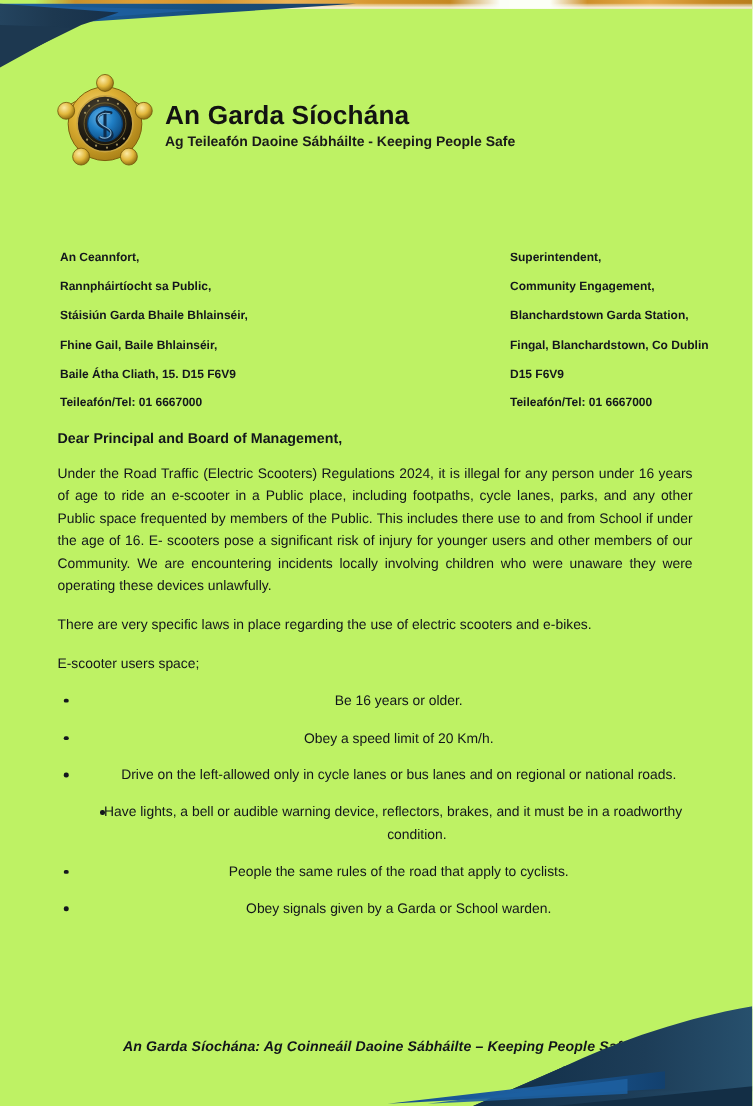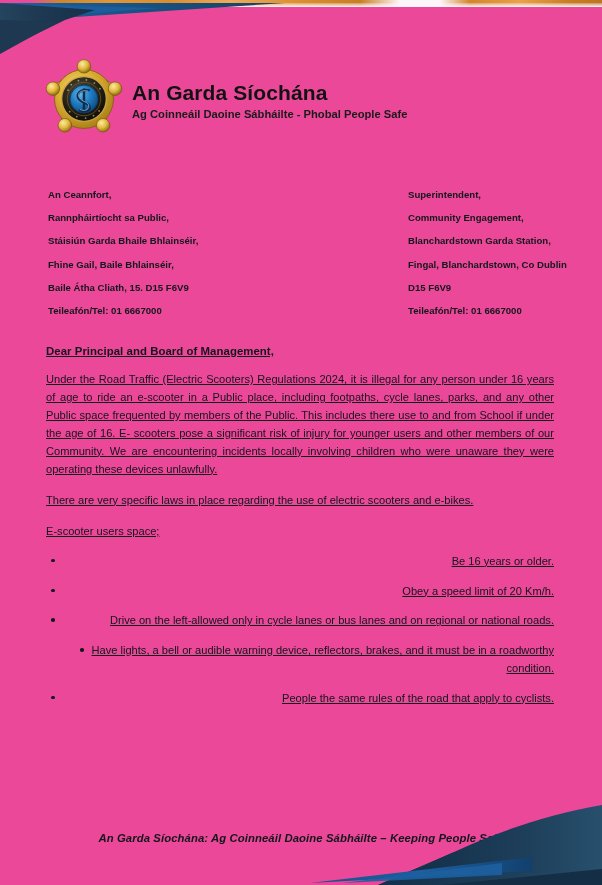--- a/index.html
+++ b/index.html
@@ -7,21 +7,21 @@
     padding: 0;
     background: #ffffff;
   }
   body {
     font-family: "Liberation Sans", sans-serif;
   }
   .page {
     position: relative;
     width: 602px;
     height: 885px;
-    background: #ec4899;
+    background: #bef264;
     overflow: hidden;
   }
 
   
   .scan-top-texture {
     position: absolute;
     top: 0; left: 0;
     width: 602px;
     height: 7px;
     background:
@@ -102,42 +102,41 @@
 
   
   .addresses {
     position: absolute;
     top: 190px;
     left: 48px;
     right: 20px;
   }
   .addr {
     position: absolute;
-    top: 0;
+    top: 12px;
     font-size: 9.6px;
     font-weight: bold;
     color: #13161c;
   }
   .addr-left  { left: 0; }
   .addr-right { left: 360px; }
   .addr div {
     line-height: 1.0;
     margin-bottom: 13.6px;
     white-space: nowrap;
   }
 
   
   .body-copy {
     position: absolute;
     top: 345px;
     left: 46px;
     width: 508px;
     color: #12151b;
     font-size: 11.1px;
-    text-decoration: underline;
   }
   .salutation {
     font-weight: bold;
     font-size: 11.4px;
     margin-bottom: 14px;
     letter-spacing: .05px;
   }
   .para {
     margin-bottom: 13px;
     line-height: 1.62;
@@ -151,21 +150,21 @@
   ul.rules {
     list-style: none;
     margin: 0 0 10px 0;
     padding: 0;
   }
   ul.rules li {
     position: relative;
     padding-left: 38px;
     margin-bottom: 12px;
     line-height: 1.6;
-    text-align: right;
+    text-align: center;
   }
   ul.rules li .dot {
     position: absolute;
     left: 5px;
     top: 6px;
     width: 3.6px;
     height: 3.6px;
     border-radius: 50%;
     background: #14171d;
   }
@@ -283,21 +282,21 @@
           <path d="M6,-11 C-4,-13 -10,-7 -7,-1 C-4,5 6,4 7,10 C8,15 1,17 -5,14"></path>
           <path d="M0,-12 L0,14"></path>
         </g>
         <g fill="none" stroke="#9fd2f2" stroke-width="1.1" stroke-linecap="round" opacity=".8">
           <path d="M5,-10 C-4,-12 -9,-7 -6,-2 C-3,4 6,3 6,9 C6,14 0,16 -5,13"></path>
         </g>
       </g>
     </svg>
     <div class="brand-text">
       <div class="brand-title">An Garda Síochána</div>
-      <div class="brand-sub">Ag Coinneáil Daoine Sábháilte - Phobal People Safe</div>
+      <div class="brand-sub">Ag Teileafón Daoine Sábháilte - Keeping People Safe</div>
     </div>
   </div>
 
   <div class="addresses">
     <div class="addr addr-left">
       <div>An Ceannfort,</div>
       <div>Rannpháirtíocht sa Public,</div>
       <div>Stáisiún Garda Bhaile Bhlainséir,</div>
       <div>Fhine Gail, Baile Bhlainséir,</div>
       <div>Baile Átha Cliath, 15. D15 F6V9</div>
@@ -338,20 +337,24 @@
         <span>Drive on the left-allowed only in cycle lanes or bus lanes and on regional or national roads.</span>
       </li>
       <li class="wrap">
         <span class="dot"></span>
         <span>Have lights, a bell or audible warning device, reflectors, brakes, and it must be in a roadworthy condition.</span>
       </li>
       <li>
         <span class="dot"></span>
         <span>People the same rules of the road that apply to cyclists.</span>
       </li>
+      <li>
+        <span class="dot"></span>
+        <span>Obey signals given by a Garda or School warden.</span>
+      </li>
     </ul>
 
   </div>
 
   <div class="footer-tagline">An Garda Síochána: Ag Coinneáil Daoine Sábháilte – Keeping People Safe</div>
 
   <svg class="corner-bottom" viewBox="0 0 400 90" preserveAspectRatio="none">
     <defs>
       <linearGradient id="gBotDark" x1="0" y1="0" x2="1" y2="0">
         <stop offset="0%" stop-color="#13304a"></stop>

